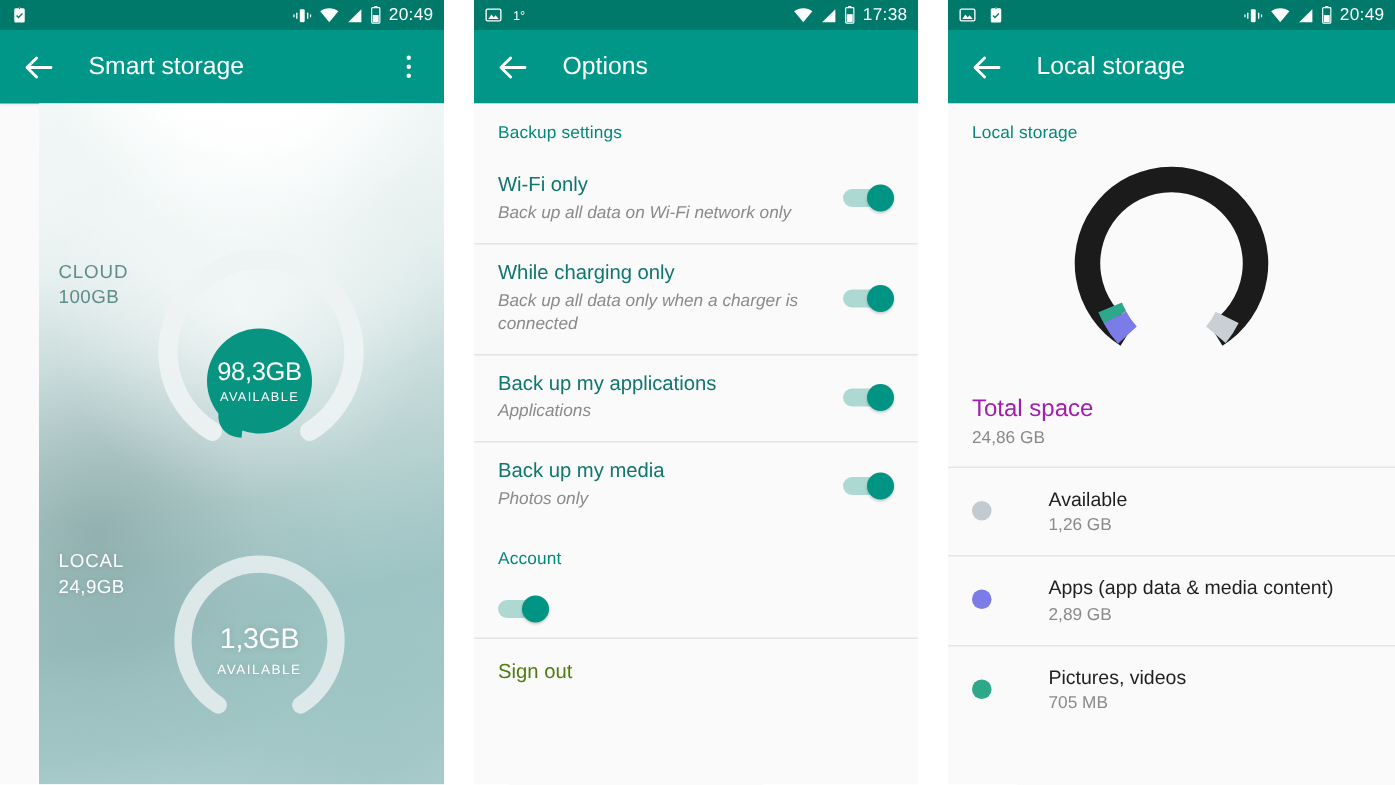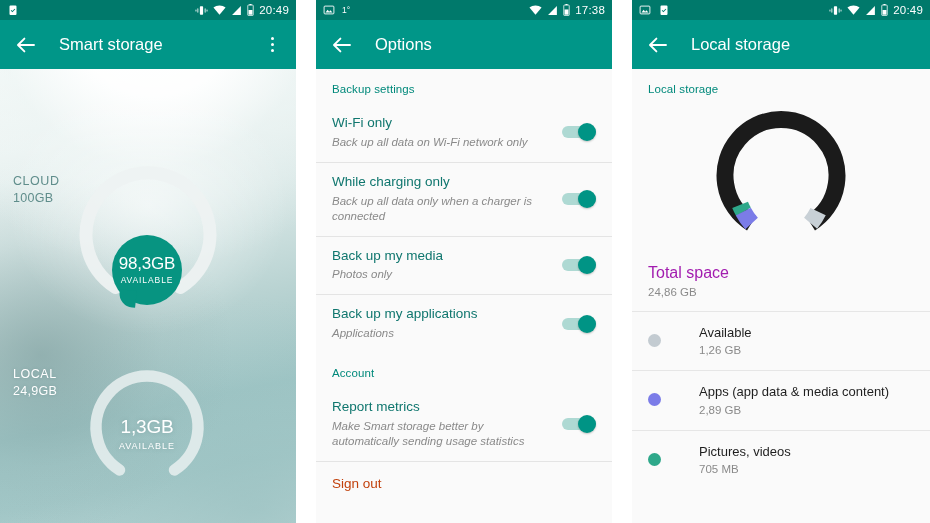--- a/index.html
+++ b/index.html
@@ -43,41 +43,42 @@
   .appbar .overflow i{display:block;width:3px;height:3px;border-radius:50%;background:#fff;}
 
   
   .p1 .body{
     position:relative;height:454px;overflow:hidden;
     background:
       radial-gradient(125% 80% at 52% -12%, #ffffff 0%, rgba(255,255,255,.92) 22%, rgba(236,244,243,.55) 42%, rgba(190,214,212,0) 70%),
       radial-gradient(90% 55% at 14% 63%, rgba(118,150,150,.55) 0%, rgba(140,170,170,.18) 45%, rgba(255,255,255,0) 72%),
       radial-gradient(110% 60% at 86% 97%, rgba(150,190,190,.55) 0%, rgba(160,195,195,.15) 50%, rgba(255,255,255,0) 78%),
       linear-gradient(168deg,#f7fbfa 0%,#eef5f4 16%,#dbe9e8 33%,#b9d3d2 54%,#9dc4c4 72%,#a3c8c8 86%,#b7d4d4 100%);
+    margin-left: 26px;
   }
   .p1 .body:after{
     content:"";position:absolute;inset:0;pointer-events:none;
     background:radial-gradient(70% 42% at 50% 30%, rgba(255,255,255,.55) 0%, rgba(255,255,255,0) 68%);
   }
   .corner-label{position:absolute;left:13px;z-index:4;line-height:1.38;}
   .corner-label .l1{font-size:12.5px;letter-spacing:.55px;}
   .corner-label .l2{font-size:12.5px;letter-spacing:.3px;}
   .cloud-label{top:104px;color:#5f8d8b;}
   .local-label{top:297px;color:#ffffff;text-shadow:0 0 3px rgba(90,125,125,.35);}
 
   .gauge{position:absolute;z-index:3;}
   .gauge svg{display:block;overflow:visible;}
   .gauge-cloud{left:76px;top:95px;}
   .gauge-local{left:88px;top:300px;}
 
   .bubble{
     position:absolute;z-index:5;width:70px;height:70px;border-radius:50%;
     background:#079481;display:flex;flex-direction:column;
     align-items:center;justify-content:center;color:#ffffff;
-    left:112px;top:166px;
+    left:112px;top:150px;
   }
   .bubble .big{font-size:17px;letter-spacing:-.2px;line-height:1;}
   .bubble .sml{font-size:8.5px;letter-spacing:.9px;margin-top:4px;line-height:1;}
   .bubble .tail{
     position:absolute;left:7px;bottom:-2px;width:17px;height:17px;
     background:#079481;border-radius:0 0 0 14px;transform:rotate(6deg);z-index:-1;
   }
   .local-text{
     position:absolute;z-index:5;left:92px;top:348px;width:110px;text-align:center;
     color:#ffffff;text-shadow:0 0 4px rgba(90,125,125,.35);
@@ -100,21 +101,21 @@
   .row .sub{font-size:11.5px;color:#8a8a8a;margin-top:3px;line-height:1.3;font-style:italic;}
   .switch{position:relative;flex:0 0 auto;width:34px;height:14px;}
   .switch .track{
     position:absolute;left:0;top:1px;width:34px;height:12px;border-radius:7px;
     background:#aed9d3;
   }
   .switch .thumb{
     position:absolute;right:0;top:-2px;width:18px;height:18px;border-radius:50%;
     background:#009485;box-shadow:0 1px 2px rgba(0,0,0,.22);
   }
-  .signout{font-size:13.5px;color:#c2410c;padding:14px 16px;border-top:1px solid #e4e4e4;}
+  .signout{font-size:13.5px;color:#4d7c0f;padding:14px 16px;border-top:1px solid #e4e4e4;}
 
   
   .p3 .body{height:454px;background:#fafafa;overflow:hidden;}
   .p3 .sec-head{padding:14px 16px 4px 16px;}
   .donutwrap{height:150px;display:flex;align-items:center;justify-content:center;}
   .donutwrap svg{display:block;overflow:visible;}
   .total{padding:14px 16px 13px 16px;}
   .total .ttl{font-size:16px;color:#a21caf;line-height:1.25;}
   .total .sub{font-size:11.5px;color:#8a8a8a;margin-top:3px;}
   .lrow{
@@ -268,47 +269,43 @@
           <div class="sub">Back up all data only when a charger is connected</div>
         </div>
         <div class="switch">
           <span class="track"></span>
           <span class="thumb"></span>
         </div>
       </div>
 
       <div class="row">
         <div class="txt">
-          <div class="ttl">Back up my media</div>
-          <div class="sub">Photos only</div>
+          <div class="ttl">Back up my applications</div>
+          <div class="sub">Applications</div>
         </div>
         <div class="switch">
           <span class="track"></span>
           <span class="thumb"></span>
         </div>
       </div>
 
       <div class="row">
         <div class="txt">
-          <div class="ttl">Back up my applications</div>
-          <div class="sub">Applications</div>
+          <div class="ttl">Back up my media</div>
+          <div class="sub">Photos only</div>
         </div>
         <div class="switch">
           <span class="track"></span>
           <span class="thumb"></span>
         </div>
       </div>
 
       <div class="sec-head">Account</div>
 
       <div class="row first">
-        <div class="txt">
-          <div class="ttl">Report metrics</div>
-          <div class="sub">Make Smart storage better by automatically sending usage statistics</div>
-        </div>
         <div class="switch">
           <span class="track"></span>
           <span class="thumb"></span>
         </div>
       </div>
 
       <div class="signout">Sign out</div>
 
     </div>
 

